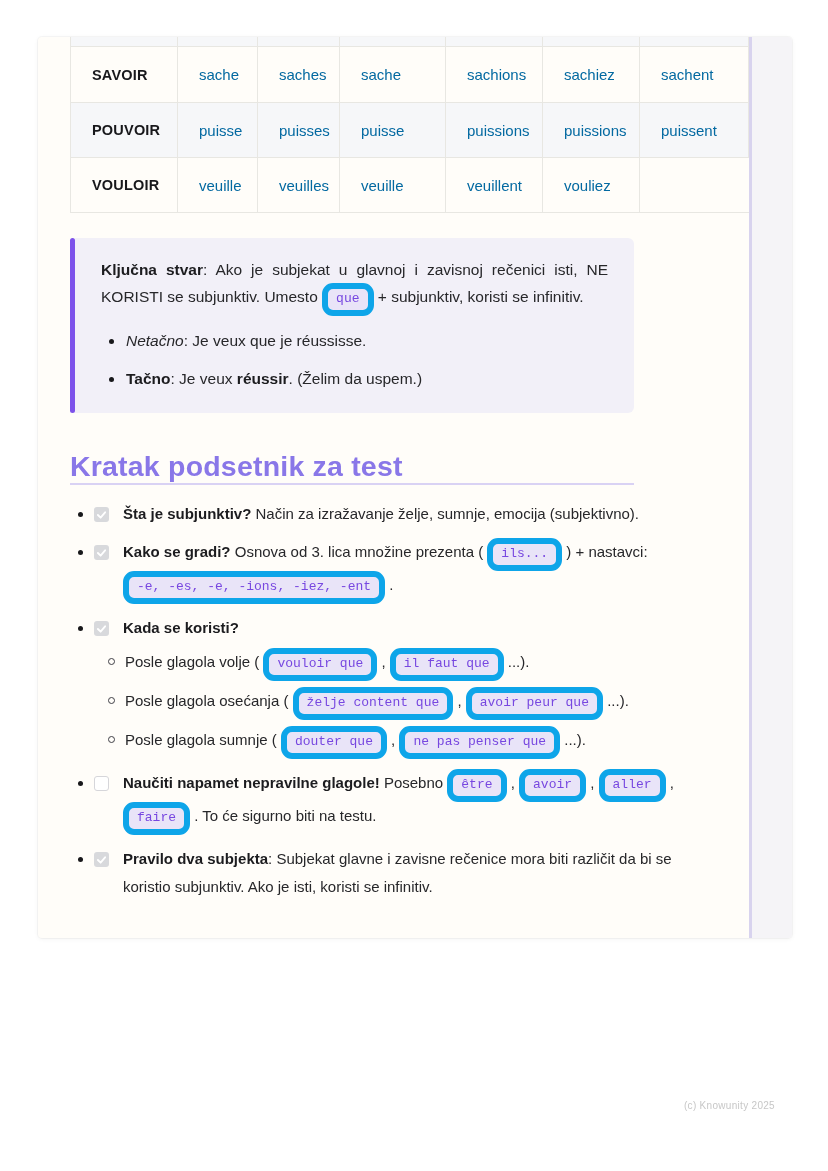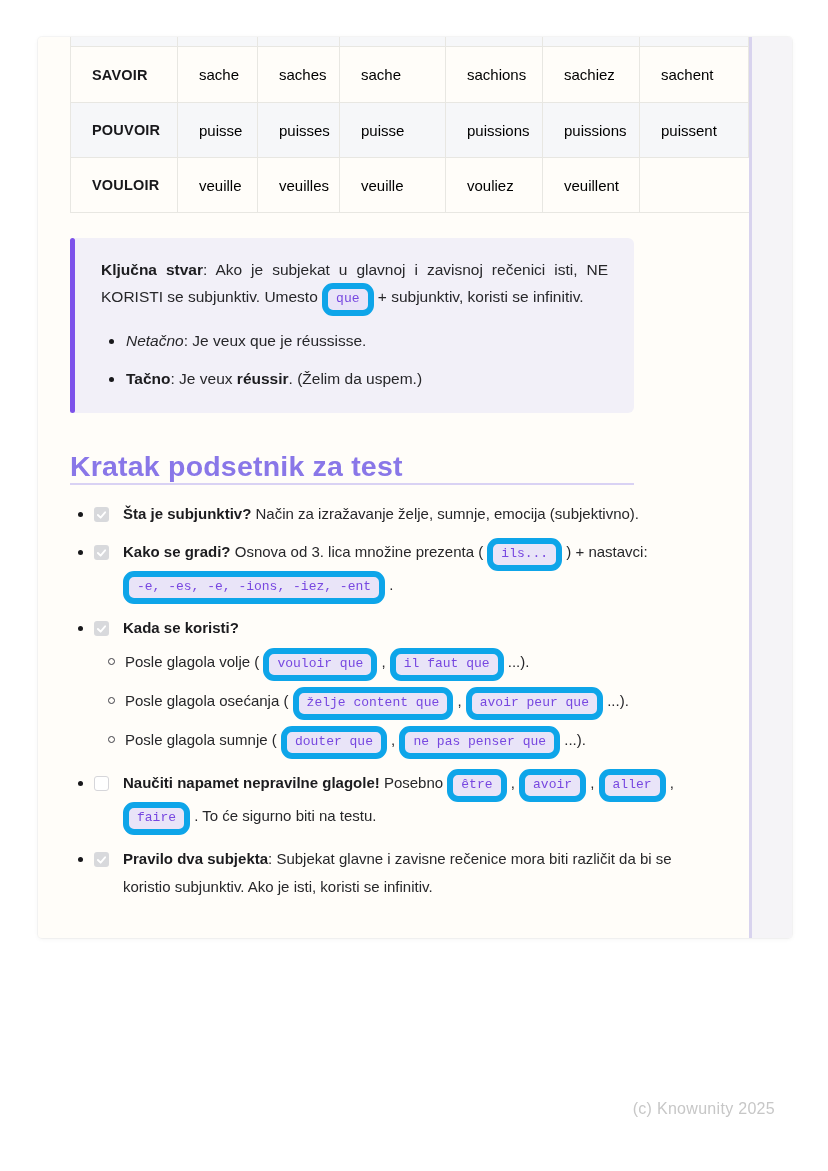--- a/index.html
+++ b/index.html
@@ -14,21 +14,21 @@
   .page-gutter { width:40px; background:#f5f4f7; }
 
   
   .ctable { width:679px; border-left:1px solid #e8e7e2; }
   .t-row { display:grid; grid-template-columns:107px 80px 82px 106px 97px 97px auto;
     border-bottom:1px solid #e8e7e2; }
   .t-row.partial { height:10px; }
   .t-row.body { height:56px; }
   .t-row.alt { background:#f6f7f9; }
   .t-cell { border-right:1px solid #e8e7e2; display:flex; align-items:center;
-    padding-left:21px; font-size:15px; color:#000000; overflow:hidden; white-space:nowrap; }
+    padding-left:21px; font-size:15px; color:#0369a1; overflow:hidden; white-space:nowrap; }
   .t-cell.verb { font-weight:700; color:#18181b; letter-spacing:0.2px; font-size:14.5px; }
 
   
   .callout { position:relative; margin-top:25px; width:564px; background:#f2f0f8;
     border-radius:6px; padding:19px 26px 21px 31px; }
   .callout-bar { position:absolute; left:0; top:0; bottom:0; width:5px;
     background:#7d52ea; border-radius:4px; }
   .callout p { font-size:15.5px; line-height:26px; color:#27272a; text-align:justify; }
   .c-bullet { display:flex; margin-top:12px; font-size:15.5px; line-height:26px; color:#27272a; }
   .c-bullet::before { content:""; width:5px; height:5px; background:#18181b;
@@ -54,21 +54,21 @@
     margin:12px 0 0 8px; flex:none; }
   .cb { width:15px; height:15px; border-radius:3px; margin:7px 0 0 11px; flex:none;
     display:flex; align-items:center; justify-content:center; background:#d8d9dc; }
   .cb.unchecked { background:#ffffff; border:1.5px solid #d6d6da; }
   .item-text { margin-left:14px; line-height:28px; flex:1; }
   .sub { margin-top:2px; }
   .sub-item { display:flex; margin-top:6px; margin-left:-15px; line-height:28px; }
   .sub-item::before { content:""; width:5px; height:5px; border:1.5px solid #3f3f46;
     border-radius:50%; background:transparent; margin:10px 10px 0 0; flex:none; }
 
-  .footer-note { position:absolute; right:53px; top:1100px; font-size:16px;
+  .footer-note { position:absolute; right:53px; top:1100px; font-size:10px;
     color:#c7c7c7; letter-spacing:0.3px; }
 </style>
 </head>
 <body>
 
 <div class="card">
   <div class="content">
 
     <div class="ctable">
       <div class="t-row partial alt">
@@ -96,22 +96,22 @@
         <div class="t-cell">puisse</div>
         <div class="t-cell">puissions</div>
         <div class="t-cell">puissions</div>
         <div class="t-cell">puissent</div>
       </div>
       <div class="t-row body" style="height:55px;">
         <div class="t-cell verb">VOULOIR</div>
         <div class="t-cell">veuille</div>
         <div class="t-cell">veuilles</div>
         <div class="t-cell">veuille</div>
+        <div class="t-cell">veuillent</div>
         <div class="t-cell">vouliez</div>
-        <div class="t-cell">veuillent</div>
       </div>
     </div>
 
     <div class="callout">
       <div class="callout-bar"></div>
       <p><span class="b">Ključna stvar</span><span>: Ako je subjekat u glavnoj i zavisnoj rečenici isti, NE KORISTI se subjunktiv. Umesto </span><span class="chip">que</span><span> + subjunktiv, koristi se infinitiv.</span></p>
       <div class="c-bullet">
           <span><span class="i">Netačno</span><span>: Je veux que je réussisse.</span></span>
         </div>
       <div class="c-bullet">

